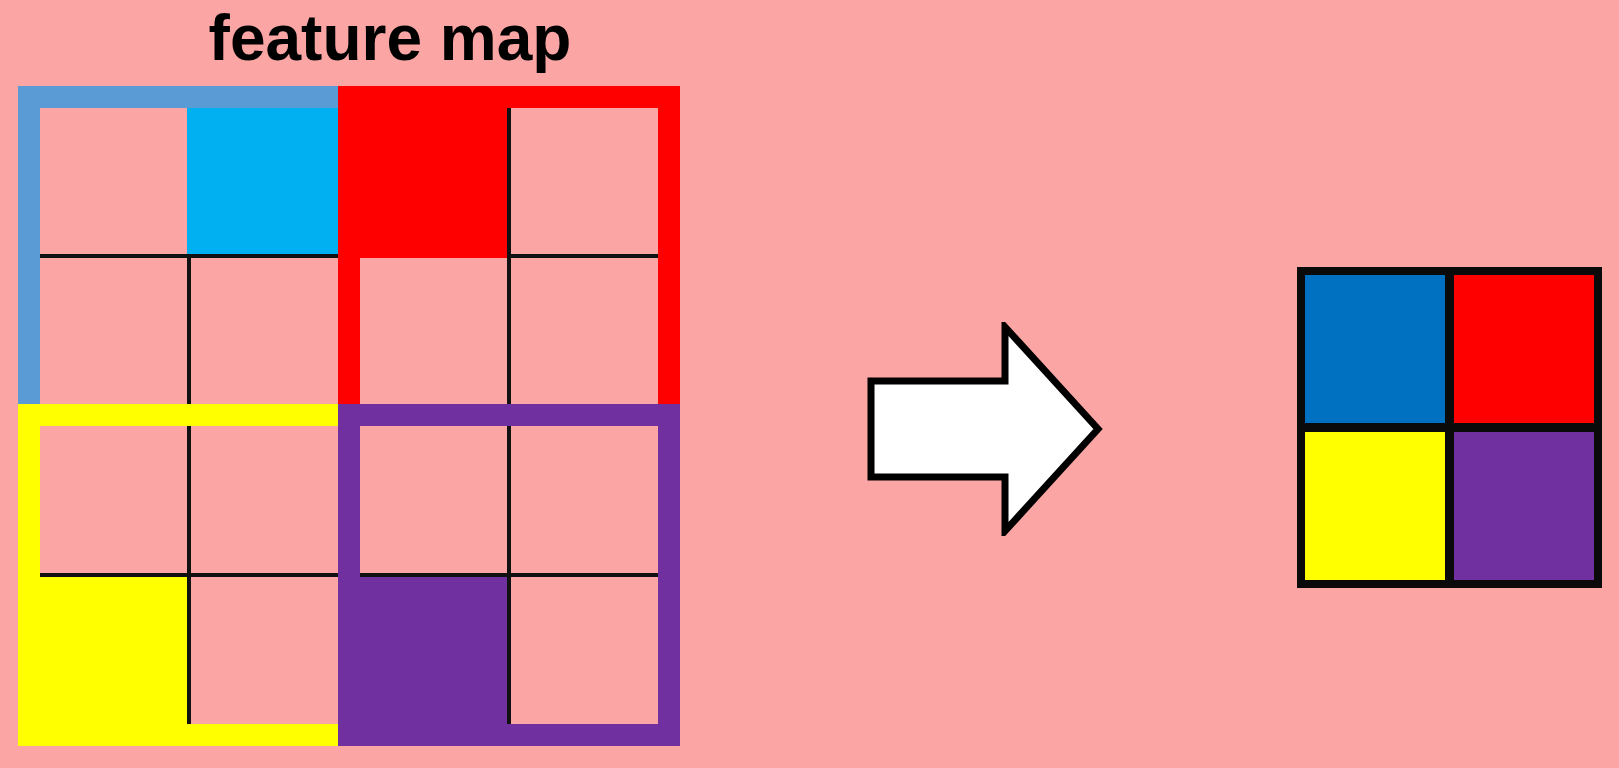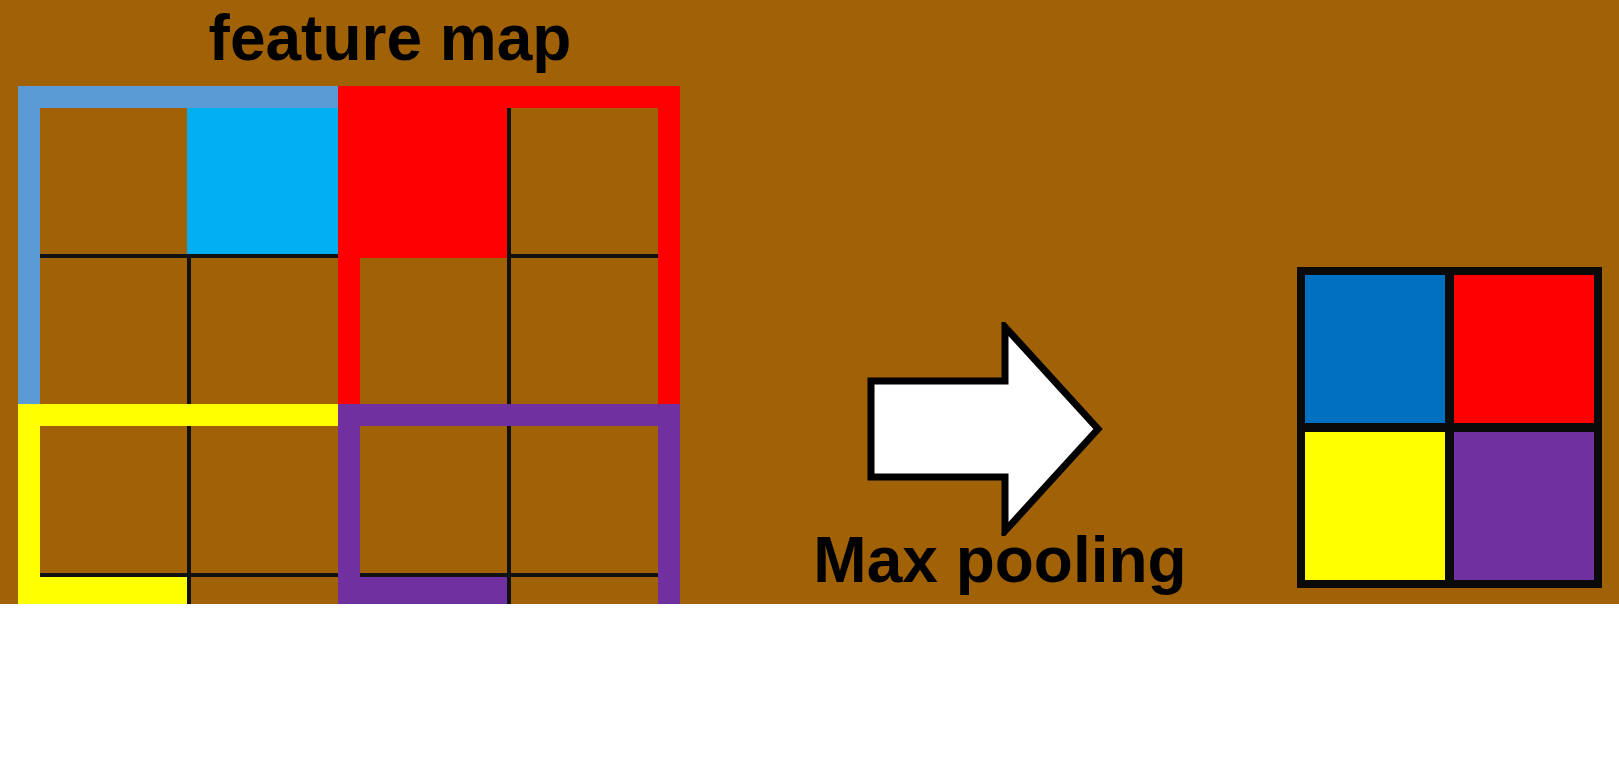--- a/index.html
+++ b/index.html
@@ -1,19 +1,19 @@
 <!DOCTYPE html>
 <html><head>
 <meta charset="utf-8">
 <style>
   html,body{margin:0;padding:0;background:#ffffff;}
   #stage{
     position:relative;
-    width:1619px;height:604px;
-    background:#a16207;
+    width:1619px;height:768px;
+    background:#fca5a5;
     overflow:hidden;
     font-family:"Liberation Sans", sans-serif;
   }
   .label{
     position:absolute;
     font-weight:bold;
     color:#000000;
     font-size:64px;
     line-height:1.0;
     text-align:center;
@@ -88,21 +88,20 @@
 
   <div id="cell-max-tl" class="maxcell" style="background-color: rgb(0, 176, 240);"></div>
   <div id="cell-max-tr" class="maxcell" style="background-color: rgb(255, 0, 0);"></div>
   <div id="cell-max-bl" class="maxcell" style="background-color: rgb(255, 255, 0);"></div>
   <div id="cell-max-br" class="maxcell" style="background-color: rgb(112, 48, 160);"></div>
 
   <svg id="arrow" viewBox="0 0 237 214" xmlns="http://www.w3.org/2000/svg">
     <polygon points="5,59 139,59 139,5 232,107 139,209 139,155 5,155" stroke-width="7" stroke-linejoin="miter" fill="#FFFFFF" stroke="#000000"></polygon>
   </svg>
 
-  <div id="op-label" class="label">Max pooling</div>
 
   <div id="pooled" style="border-color: rgb(10, 10, 10);">
     <div class="pooled-cell" style="background-color: rgb(0, 112, 192);"></div>
     <div class="pooled-cell" style="background-color: rgb(255, 0, 0);"></div>
     <div class="pooled-cell" style="background-color: rgb(255, 255, 0);"></div>
     <div class="pooled-cell" style="background-color: rgb(112, 48, 160);"></div>
   </div>
 
 </div>
 

